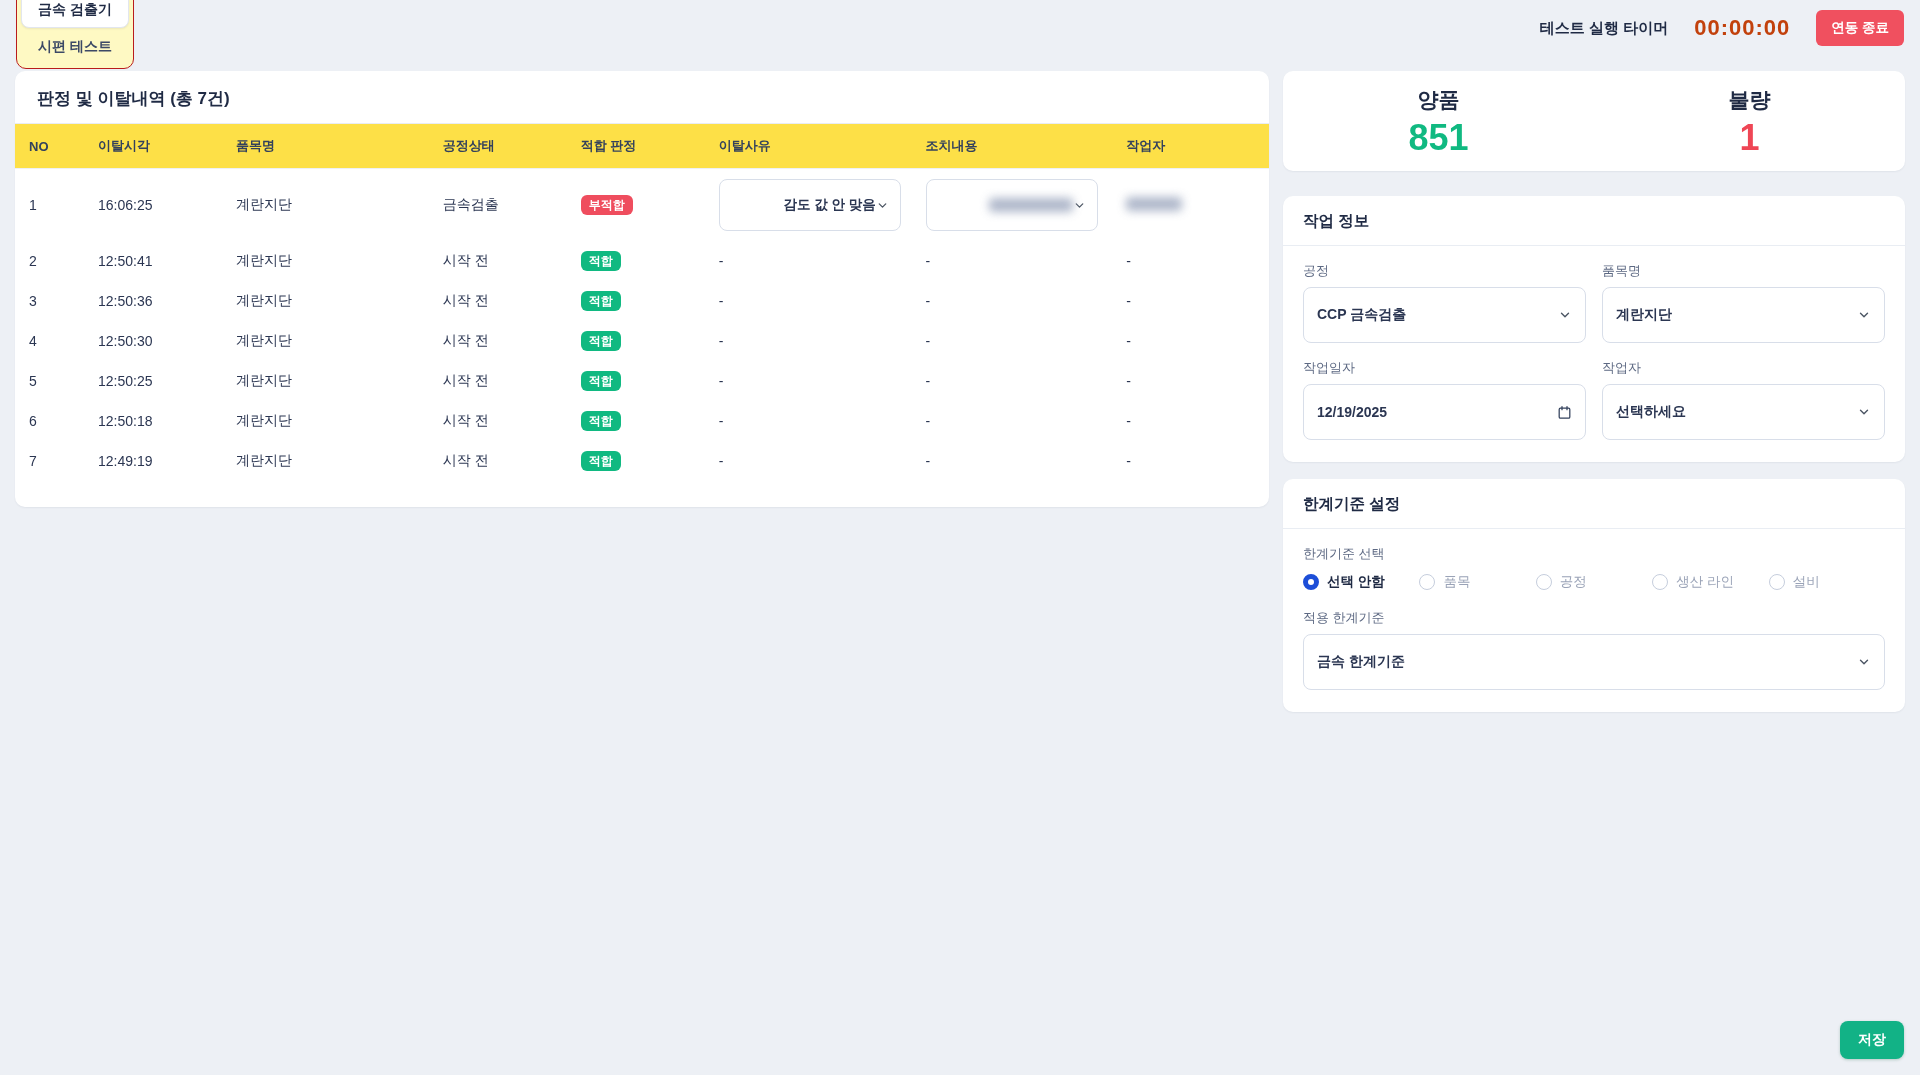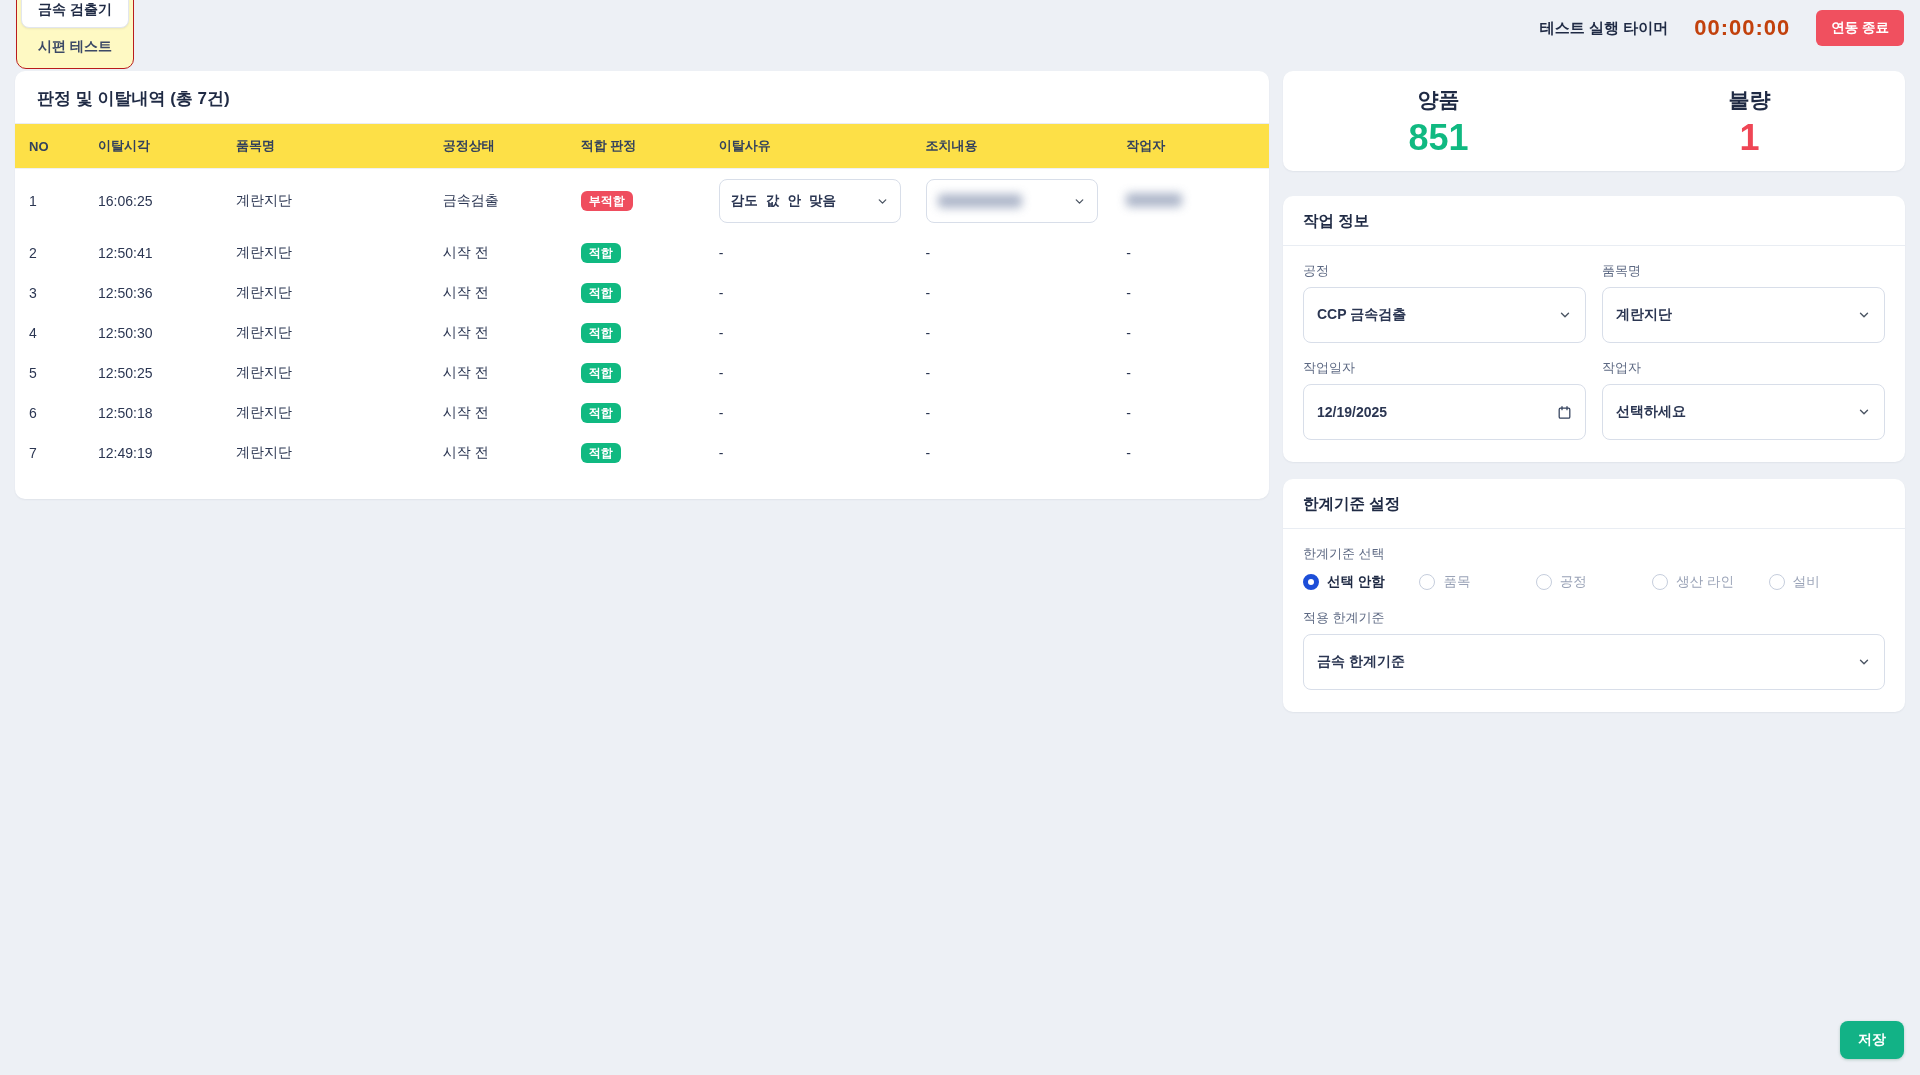--- a/index.html
+++ b/index.html
@@ -63,24 +63,24 @@
   col.c-no{width:5.5%} col.c-time{width:11%} col.c-item{width:16.5%}
   col.c-state{width:11%} col.c-judge{width:11%} col.c-reason{width:16.5%}
   col.c-action{width:16%} col.c-worker{width:12.5%}
   .badge {
     display:inline-block; font-size:12px; font-weight:700; color:#ffffff;
     border-radius:6px; padding:4px 8px; line-height:1;
   }
   .badge.fail { background:#ef4d5e; }
   .badge.pass { background:#10b981; }
   .mini-select {
-    display:flex; align-items:center; justify-content:space-between;
-    width:182px; height:44px; padding:0 11px;
+    display:flex; align-items:center; justify-content:flex-end;
+    width:182px; height:52px; padding:0 11px;
     border:1px solid #d8dee9; border-radius:8px; background:#fff;
-    font-size:13.5px; font-weight:600; color:#2b3652; cursor:pointer;font-family:Liberation Mono, monospace;
+    font-size:13.5px; font-weight:600; color:#2b3652; cursor:pointer;
   }
   .mini-select.narrow { width:172px; }
   .blur-block {
     display:inline-block; height:14px; border-radius:4px;
     background:#9aa5bd; filter:blur(5px); opacity:.8;
   }
   .chev { flex:0 0 auto; }
   
   .summary-card {
     height:100px; display:flex; align-items:center; margin-bottom:25px;

